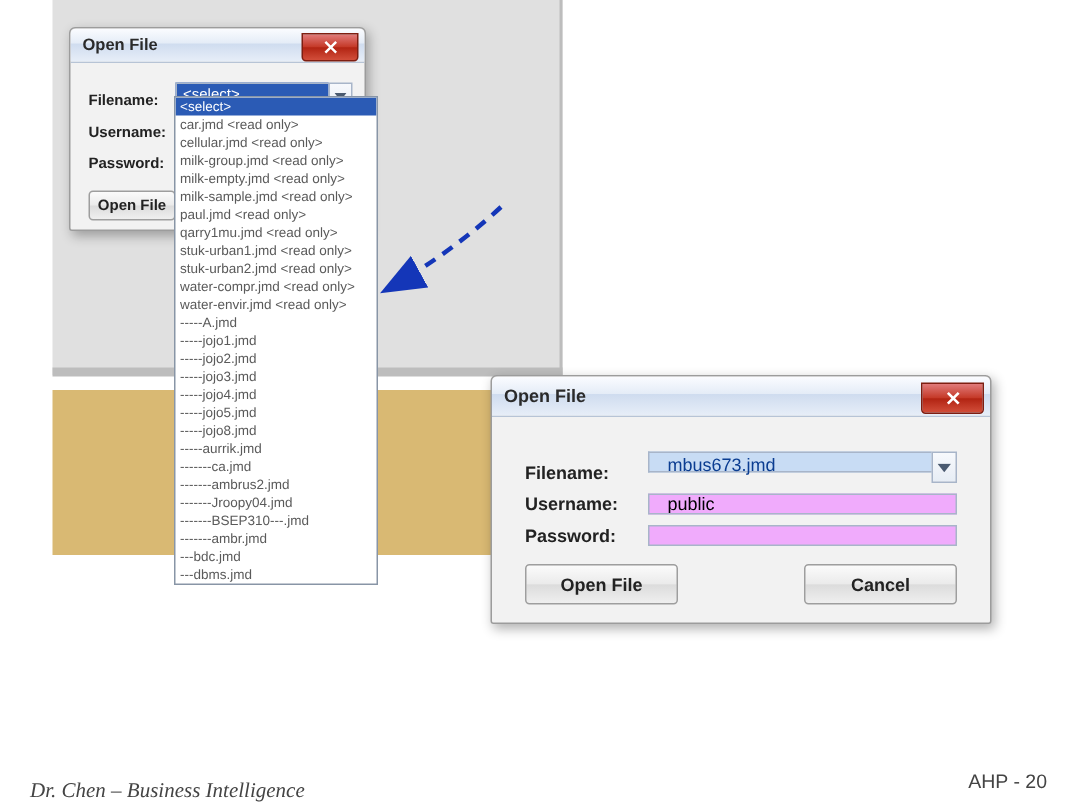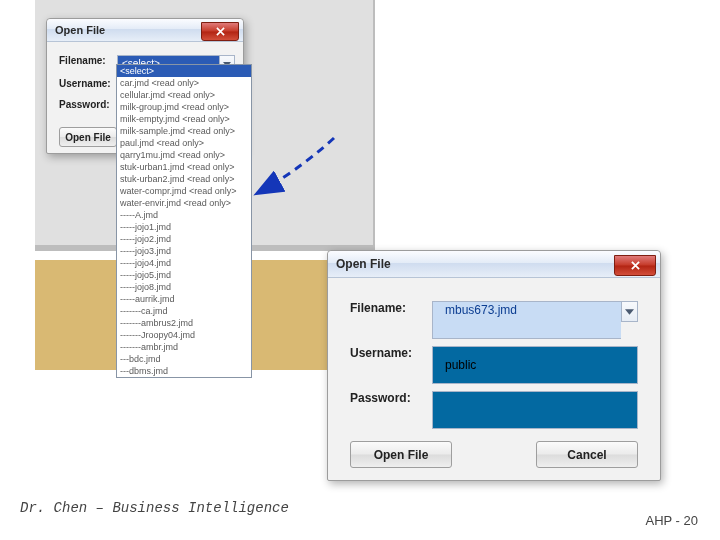--- a/index.html
+++ b/index.html
@@ -9,24 +9,24 @@
   .fake-bg .bar{position:absolute;left:0;right:0;top:245px;height:6px;background:#bdbdbd;}
   .fake-bg .white{position:absolute;left:0;right:0;top:252px;height:8px;background:#fff;}
   .fake-bg .wood{position:absolute;left:0;right:0;top:260px;height:110px;background:#d9b973;}
 
   
   .win{position:absolute;background:#f2f2f2;border:1px solid #9c9c9c;border-radius:4px 4px 2px 2px;box-shadow:2px 3px 8px rgba(0,0,0,.3);}
   .titlebar{height:22px;background:linear-gradient(#fbfcff,#e4ecf7 45%,#cfdcef 46%,#e7eef8);border-bottom:1px solid #b7c4d6;border-radius:4px 4px 0 0;display:flex;align-items:center;justify-content:space-between;padding:0 0 0 8px;font-size:11px;font-weight:bold;color:#2a2a2a;}
   .closebtn{width:36px;height:17px;margin:2px 4px 0 0;border-radius:0 0 3px 3px;background:linear-gradient(#e07a7a,#c53a29 48%,#b22413 52%,#d24e3a);border:1px solid #7e1e11;display:flex;align-items:center;justify-content:center;}
   .closebtn svg{width:9px;height:9px;}
   .body{padding:10px 14px 10px 14px;}
-  .row{display:flex;align-items:flex-start;margin:7px 0;}
+  .row{display:flex;align-items:flex-end;margin:7px 0;}
   .lbl{width:74px;font-weight:bold;font-size:11px;}
   .fld{flex:1;}
-  .inp{width:100%;box-sizing:border-box;height:19px;border:1px solid #a8b5c9;background:#0369a1;padding:1px 4px;font-size:11px;}
+  .inp{width:100%;box-sizing:border-box;height:19px;border:1px solid #a8b5c9;background:#f0abfc;padding:1px 4px;font-size:11px;}
   .sel{display:flex;}
   .sel .inp{border-right:none;}
   .sel .dd{width:16px;height:19px;border:1px solid #a8b5c9;background:linear-gradient(#f7f9fc,#e7edf5);display:flex;align-items:center;justify-content:center;}
   .btnrow{display:flex;justify-content:space-between;margin-top:12px;}
   .btn{min-width:80px;height:23px;border:1px solid #9e9e9e;border-radius:3px;background:linear-gradient(#fbfbfb,#ebebeb 48%,#dcdcdc 52%,#efefef);font-weight:bold;font-size:11px;display:flex;align-items:center;justify-content:center;cursor:pointer;}
   .hl{background:#c8dcf4;color:#0b3d91;}
 
   
   .win-small{left:46px;top:18px;width:196px;}
   .win-small .lbl{width:58px;font-size:10px;}
@@ -41,27 +41,27 @@
   .ddlist{position:absolute;left:116px;top:64px;width:134px;max-height:330px;background:#fff;border:1px solid #8895a6;font-size:9px;line-height:12px;overflow:hidden;}
   .ddlist .opt{padding:0 3px;white-space:nowrap;color:#5a5a5a;}
   .ddlist .opt.sel{background:#2b5bb5;color:#fff;}
 
   
   .win-big{left:327px;top:250px;width:332px;}
   .win-big .titlebar{height:26px;font-size:12px;}
   .win-big .closebtn{width:40px;height:19px;}
   .win-big .body{padding:16px 22px 12px 22px;}
   .win-big .lbl{width:82px;font-size:12px;}
-  .win-big .inp{height:38px;font-size:12px;padding-left:12px;}
+  .win-big .inp{height:14px;font-size:12px;padding-left:12px;}
   .win-big .btn{min-width:100px;height:25px;font-size:12px;}
 
   .annot{position:absolute;left:314px;top:115px;font-family:Arial;font-size:18px;color:#000;}
   .arrow{position:absolute;left:248px;top:132px;width:90px;height:70px;pointer-events:none;}
 
-  .foot-l{position:absolute;left:20px;bottom:24px;font-family:Liberation Mono, monospace;font-style:italic;font-size:14px;color:#444;}
+  .foot-l{position:absolute;left:20px;bottom:4px;font-family:Liberation Serif, serif;font-style:italic;font-size:14px;color:#444;}
   .foot-r{position:absolute;right:22px;bottom:12px;font-family:Arial;font-size:13px;color:#444;margin-left:28px;}
 </style>
 </head>
 <body>
 
 <div class="slide">
   <div class="fake-bg">
     <div class="grey"></div>
       <div class="bar"></div>
       <div class="white"></div>
@@ -120,20 +120,21 @@
       <div class="opt">-----jojo1.jmd</div>
       <div class="opt">-----jojo2.jmd</div>
       <div class="opt">-----jojo3.jmd</div>
       <div class="opt">-----jojo4.jmd</div>
       <div class="opt">-----jojo5.jmd</div>
       <div class="opt">-----jojo8.jmd</div>
       <div class="opt">-----aurrik.jmd</div>
       <div class="opt">-------ca.jmd</div>
       <div class="opt">-------ambrus2.jmd</div>
       <div class="opt">-------Jroopy04.jmd</div>
+      <div class="opt">-------BSEP310---.jmd</div>
       <div class="opt">-------ambr.jmd</div>
       <div class="opt">---bdc.jmd</div>
       <div class="opt">---dbms.jmd</div>
     </div>
 
   <svg class="arrow" viewBox="0 0 90 70">
     <defs>
         <marker id="ah" markerWidth="10" markerHeight="8" refX="9" refY="4" orient="auto">
           <path d="M0 0 L10 4 L0 8 Z" fill="#1436b8"></path>
         </marker>

